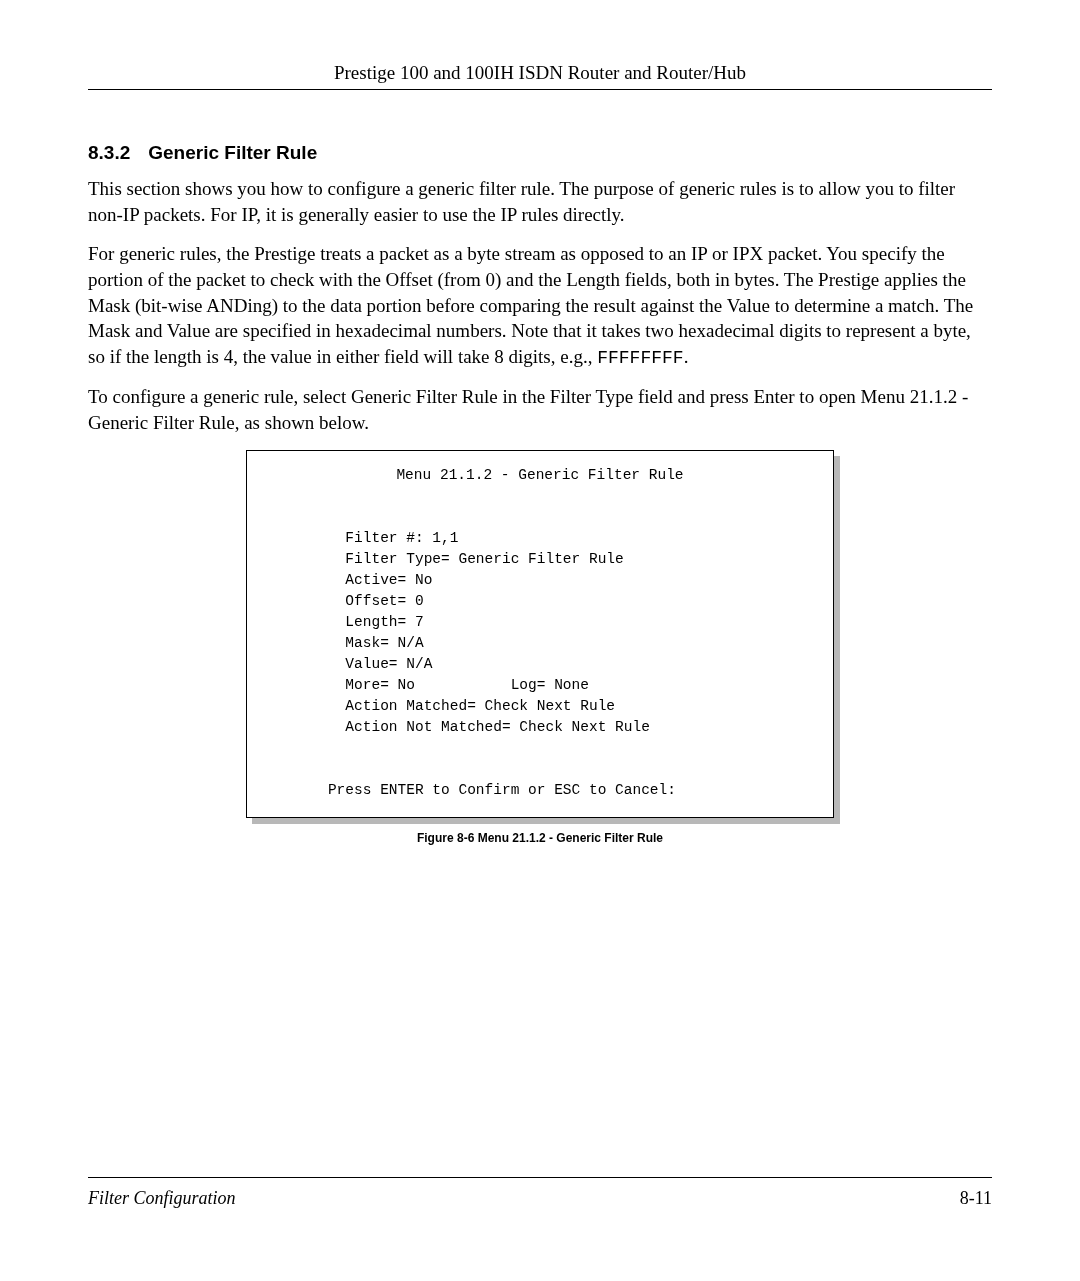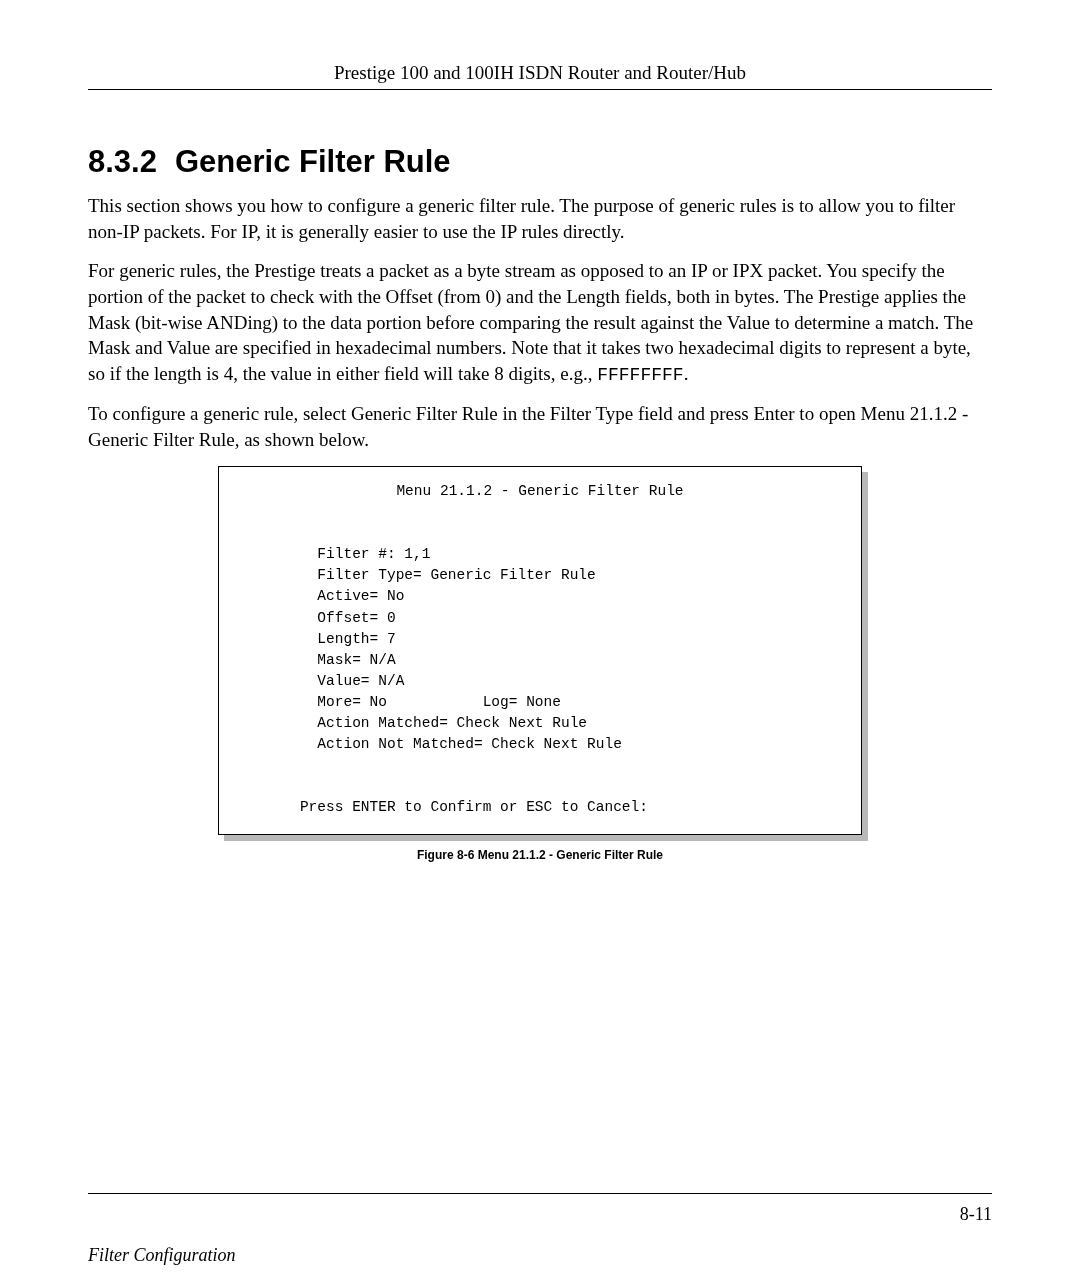--- a/index.html
+++ b/index.html
@@ -20,38 +20,38 @@
     .header-line {
       border-bottom: 1.5px solid #000;
       margin-bottom: 50px;
       padding-bottom: 2px;
       text-align: center;
       font-size: 19px;
     }
     .section-heading {
       font-family: Arial, Helvetica, sans-serif;
       font-weight: bold;
-      font-size: 31px;
+      font-size: 19px;
       margin-bottom: 10px;
     }
     .section-number {
       margin-right: 18px;
     }
     .body-para {
       font-size: 19px;
       line-height: 1.35;
       margin-bottom: 14px;
       text-align: left;
     }
     .mono-inline {
       font-family: 'Courier New', Courier, monospace;
       font-size: 18px;
     }
     .figure-wrap {
-      width: 644px;
+      width: 588px;
       margin: 10px auto 8px auto;
       position: relative;
     }
     .figure-shadow {
       position: absolute;
       top: 6px;
       left: 6px;
       right: -6px;
       bottom: -6px;
       background: #b8b8b8;
@@ -81,21 +81,20 @@
     .footer-line {
       border-top: 1.5px solid #000;
       margin-top: 330px;
       padding-top: 8px;
       display: flex;
       justify-content: space-between;
       font-size: 18px;
     }
     .footer-left {
       font-style: italic;
-      margin-top: 41px;
     }
     .footer-right {
       font-style: normal;
     }
   </style>
 </head>
 <body>
 
 <div class="header-line">
   <span>Prestige 100 and 100IH ISDN Router and Router/Hub</span>

